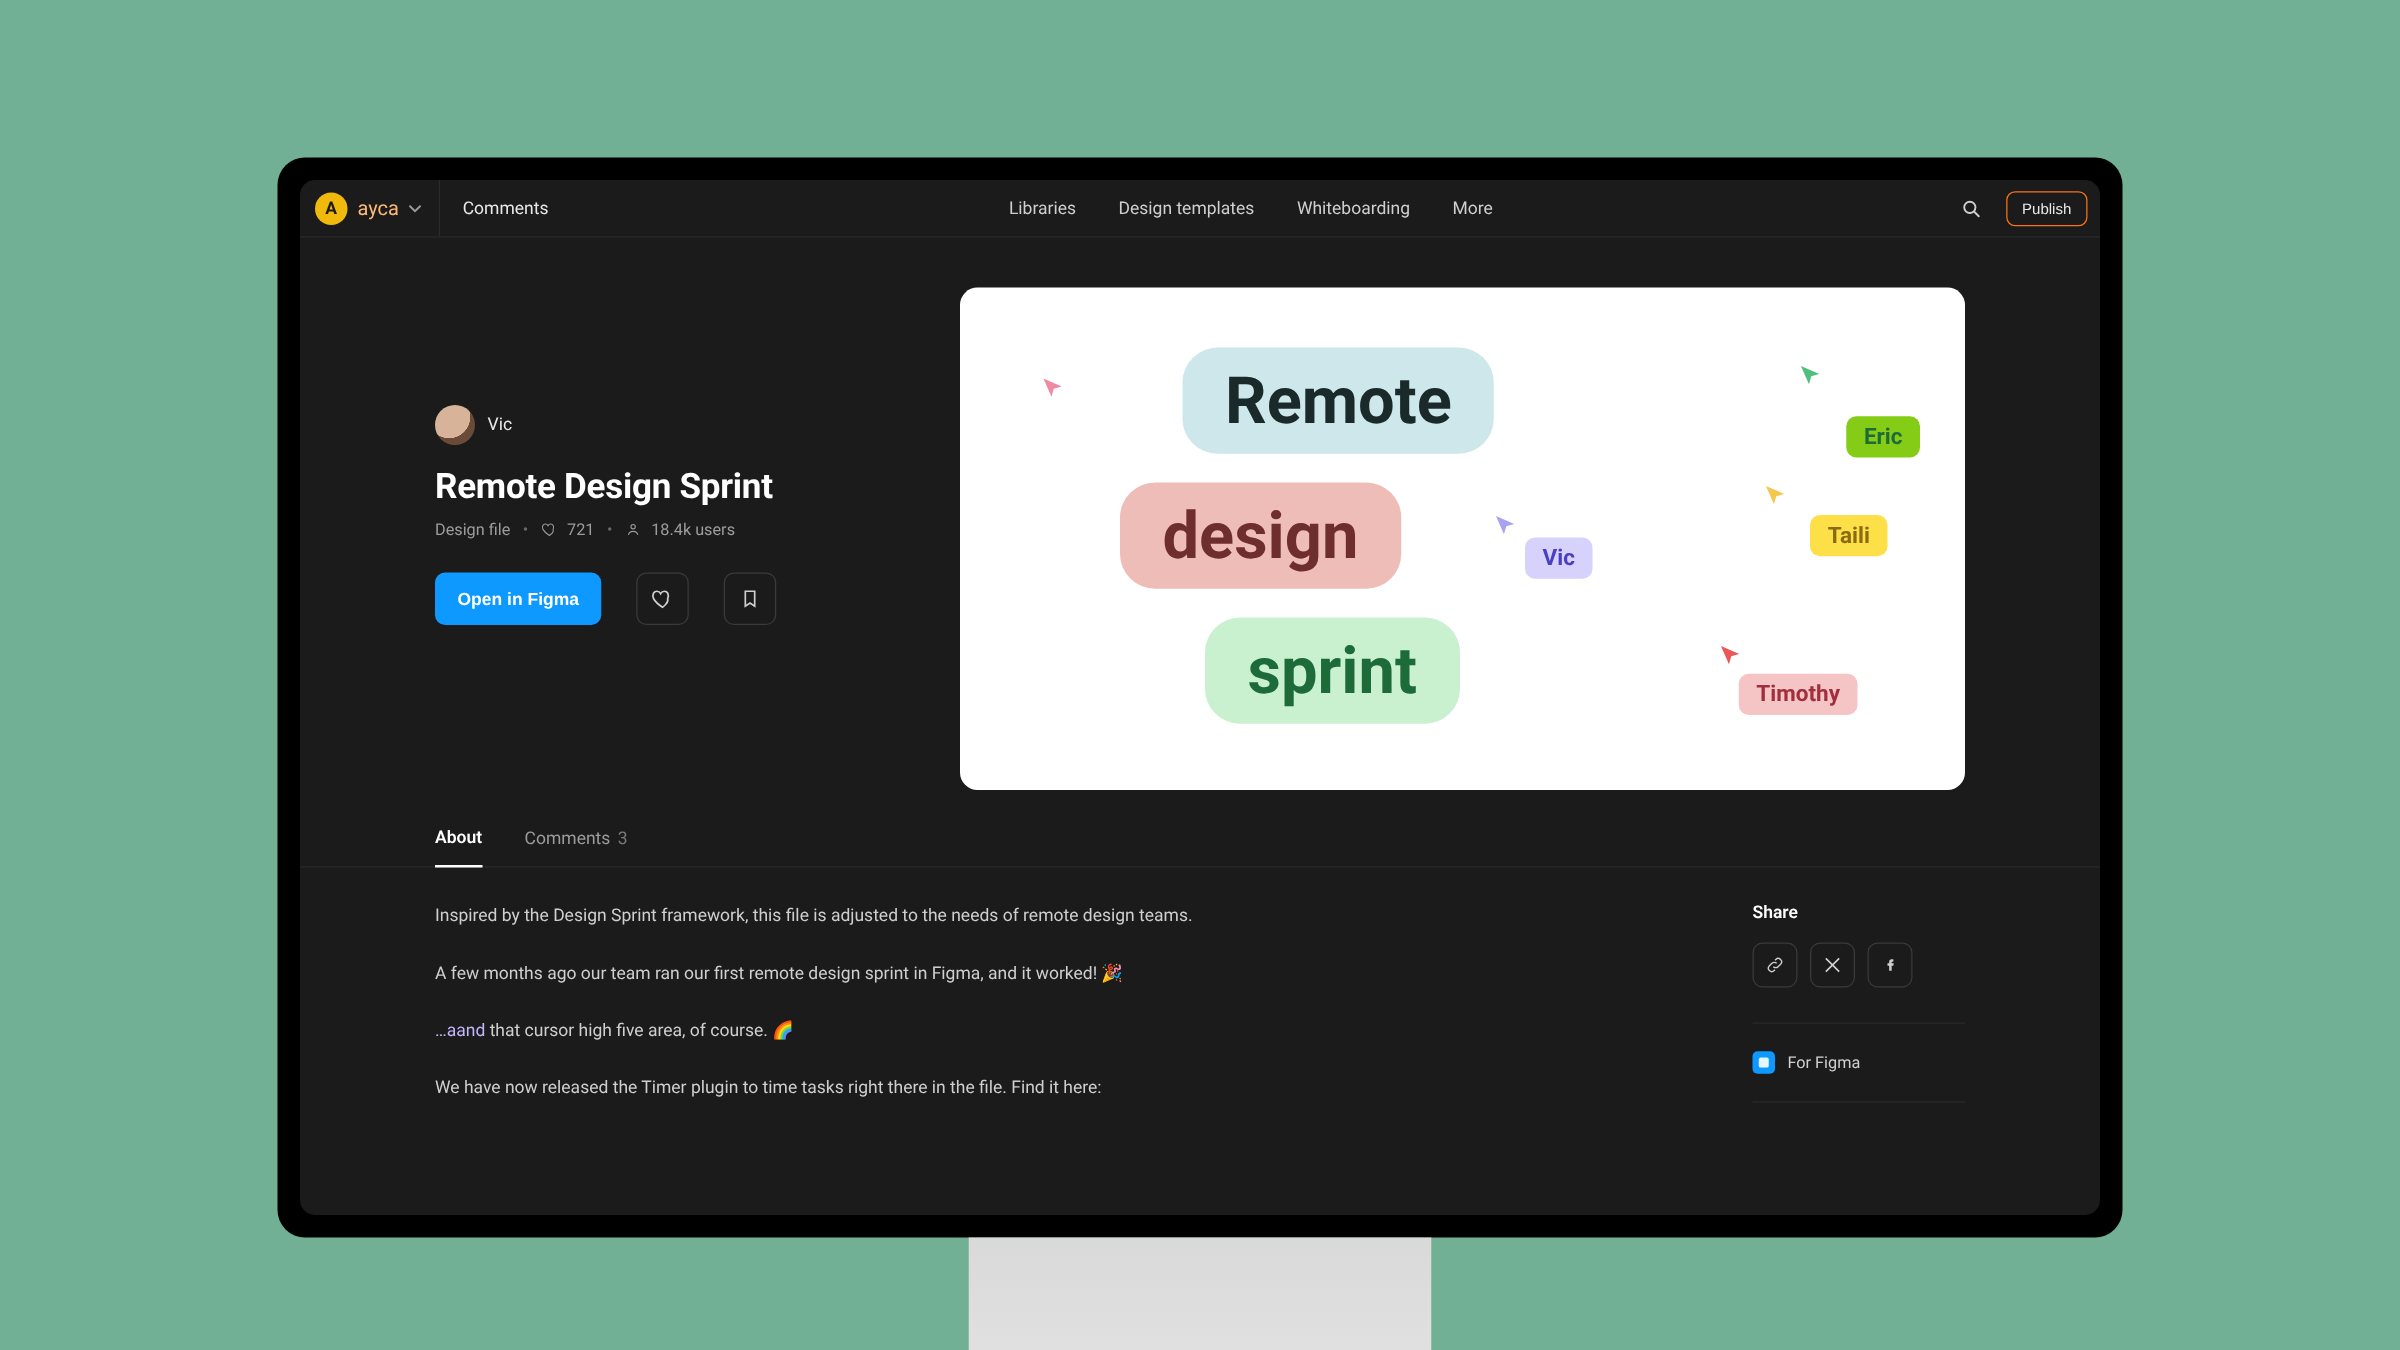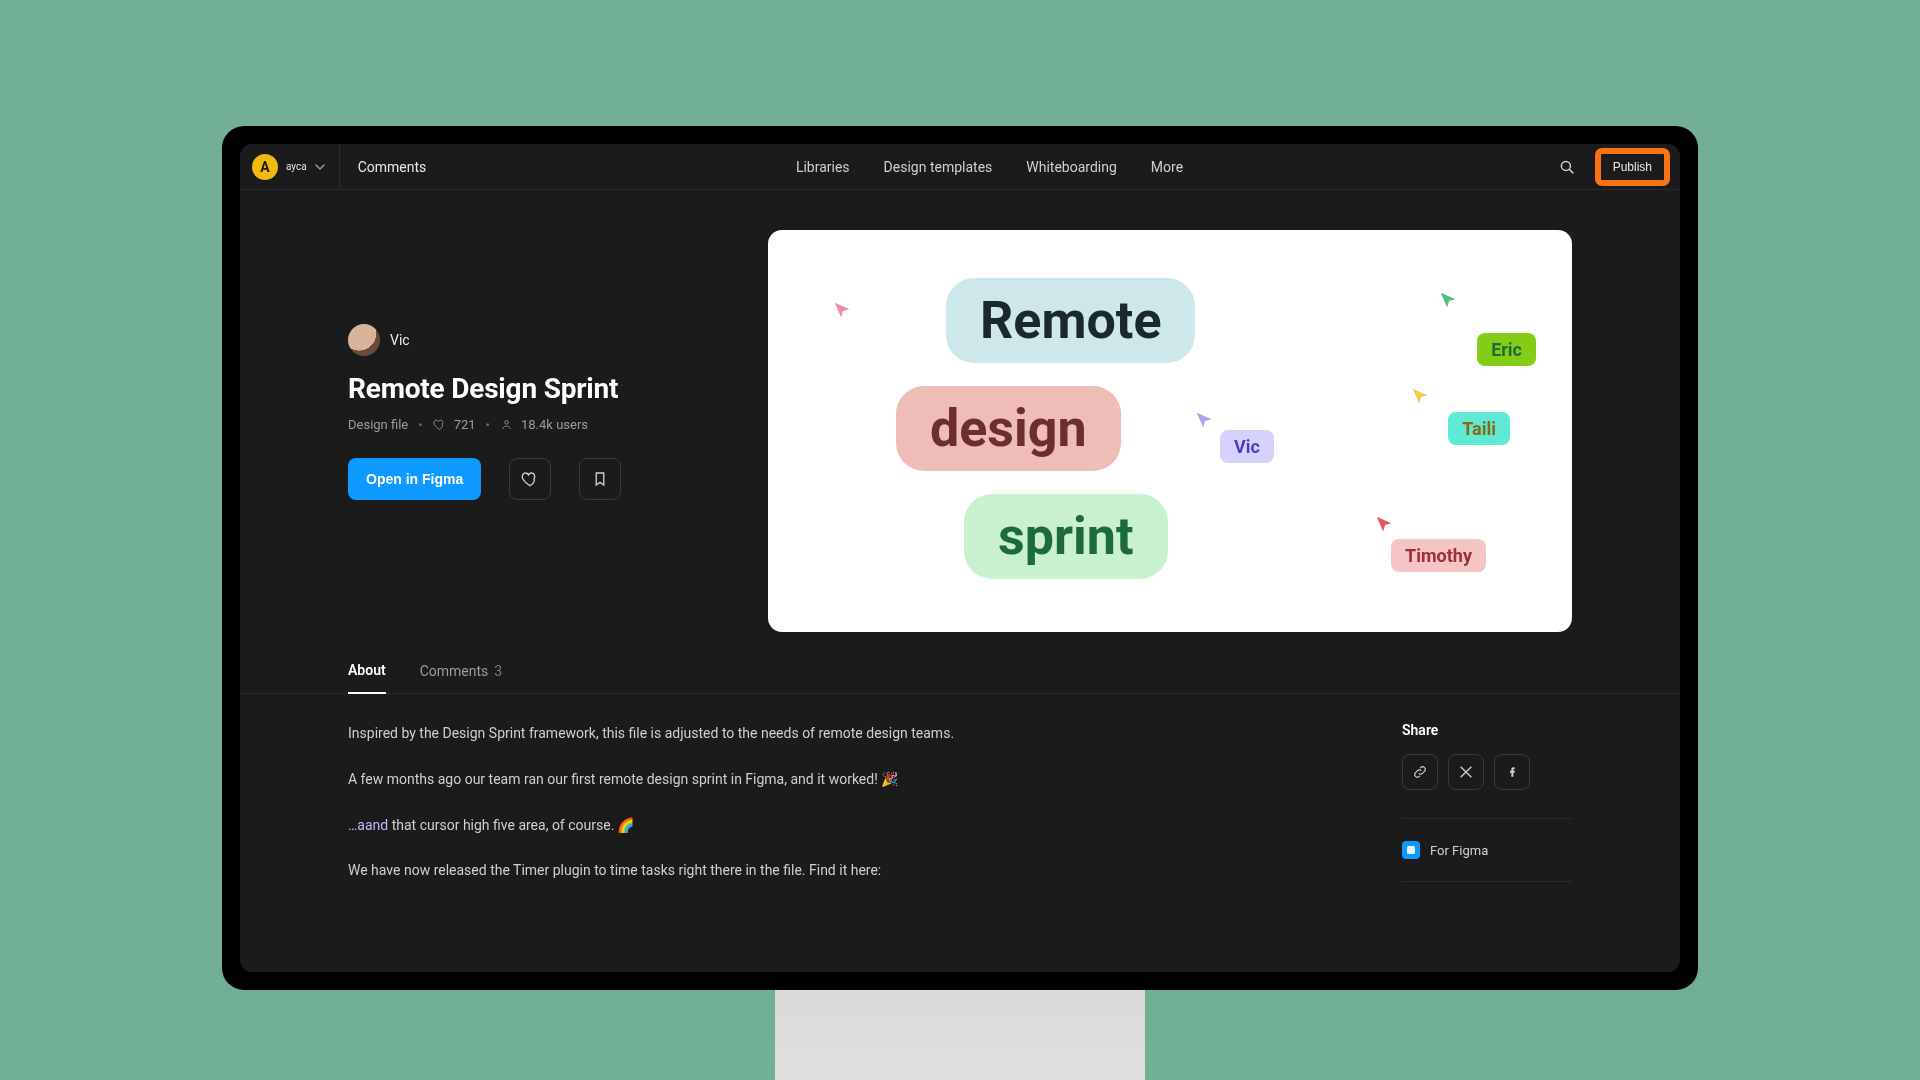--- a/index.html
+++ b/index.html
@@ -8,29 +8,29 @@
 
   .monitor { position: relative; margin-top: 126px; width: 1476px; }
   .screen { background: #000; border-radius: 22px; padding: 18px; }
   .app { background: #1b1b1b; border-radius: 12px; width: 100%; height: 828px; overflow: hidden; color: #e8e8e8; display: flex; flex-direction: column; }
   .stand { width: 370px; height: 180px; background: linear-gradient(180deg,#d9d9d9,#e7e7e7); margin: 0 auto; }
 
   
   .topbar { display: flex; align-items: center; height: 46px; border-bottom: 1px solid #2a2a2a; padding: 0 10px 0 0; }
   .user { display: flex; align-items: center; gap: 8px; padding: 0 14px 0 12px; height: 100%; border-right: 1px solid #2a2a2a; }
   .avatar-badge { width: 26px; height: 26px; border-radius: 50%; background: #f0b90b; color: #1b1b1b; font-weight: 700; display: flex; align-items: center; justify-content: center; font-size: 14px; }
-  .user-name { font-size: 10px; color: #e5e5e5; }
+  .user-name { font-size: 16px; color: #fdba74; }
   .chev { width: 10px; height: 10px; display: inline-block; }
   .chev svg { width: 10px; height: 10px; display: block; }
   .nav-left { padding-left: 18px; font-size: 14px; color: #e8e8e8; }
   .nav-center { flex: 1; display: flex; justify-content: center; gap: 34px; font-size: 14px; color: #cfcfcf; }
   .nav-center span { cursor: pointer; }
   .nav-right { display: flex; align-items: center; gap: 14px; }
   .icon-btn { width: 28px; height: 28px; display: flex; align-items: center; justify-content: center; color: #cfcfcf; cursor: pointer; }
-  .publish-btn { border: 6px solid #f97316; background: transparent; color: #e8e8e8; font-size: 12px; padding: 6px 12px; border-radius: 7px; cursor: pointer; }
+  .publish-btn { border: 1px solid #f97316; background: transparent; color: #e8e8e8; font-size: 12px; padding: 6px 12px; border-radius: 7px; cursor: pointer; }
 
   
   .hero { display: flex; gap: 40px; padding: 40px 108px 0 108px; }
   .hero-left { flex: 0 0 380px; padding-top: 94px; }
   .author { display: flex; align-items: center; gap: 10px; margin-bottom: 16px; }
   .author-av { width: 32px; height: 32px; border-radius: 50%; background: radial-gradient(circle at 35% 30%, #d7b39a 0 55%, #6a4b3a 56% 100%); }
   .author-name { font-size: 14px; color: #e8e8e8; }
   .title { font-size: 28px; font-weight: 700; color: #fff; margin-bottom: 12px; letter-spacing: -0.2px; }
   .meta { display: flex; align-items: center; gap: 8px; font-size: 13px; color: #9c9c9c; margin-bottom: 26px; flex-wrap: wrap; }
   .meta .dot::after { content: "•"; margin: 0 2px; color: #6a6a6a; }
@@ -48,21 +48,21 @@
   .w-sprint { background: #c9f0cf; color: #1e6b3a; font-size: 52px; left: 196px; top: 264px; }
   .cursor { position: absolute; width: 22px; height: 22px; }
   .cursor svg { width: 100%; height: 100%; display: block; }
   .tag { position: absolute; font-size: 18px; font-weight: 700; padding: 6px 14px; border-radius: 8px; }
   .c-pink { left: 64px; top: 70px; } .c-pink svg path { fill: #f08aa3; }
   .c-green { right: 112px; top: 60px; } .c-green svg path { fill: #4fbf7b; }
   .t-eric { right: 36px; top: 103px; background: #84cc16; color: #1e6b3a; }
   .c-purple { left: 426px; top: 180px; } .c-purple svg path { fill: #a7a2f2; }
   .t-vic { left: 452px; top: 200px; background: #d6d2fb; color: #4a3ec2; }
   .c-yellow { right: 140px; top: 156px; } .c-yellow svg path { fill: #f2c94c; }
-  .t-taili { right: 62px; top: 182px; background: #5eead4; color: #8a6a12; }
+  .t-taili { right: 62px; top: 182px; background: #fde047; color: #8a6a12; }
   .c-red { right: 176px; bottom: 96px; } .c-red svg path { fill: #eb5757; }
   .t-tim { right: 86px; bottom: 60px; background: #f5c4c4; color: #a02e3e; }
 
   
   .tabs-row { display: flex; gap: 34px; padding: 30px 108px 0 108px; border-bottom: 1px solid #2a2a2a; }
   .tab { padding-bottom: 14px; font-size: 14px; color: #9c9c9c; cursor: pointer; display: flex; align-items: center; gap: 6px; }
   .tab.active { color: #fff; font-weight: 600; border-bottom: 2px solid #fff; margin-bottom: -1px; }
   .tab-count { color: #7a7a7a; font-weight: 400; }
 
   

